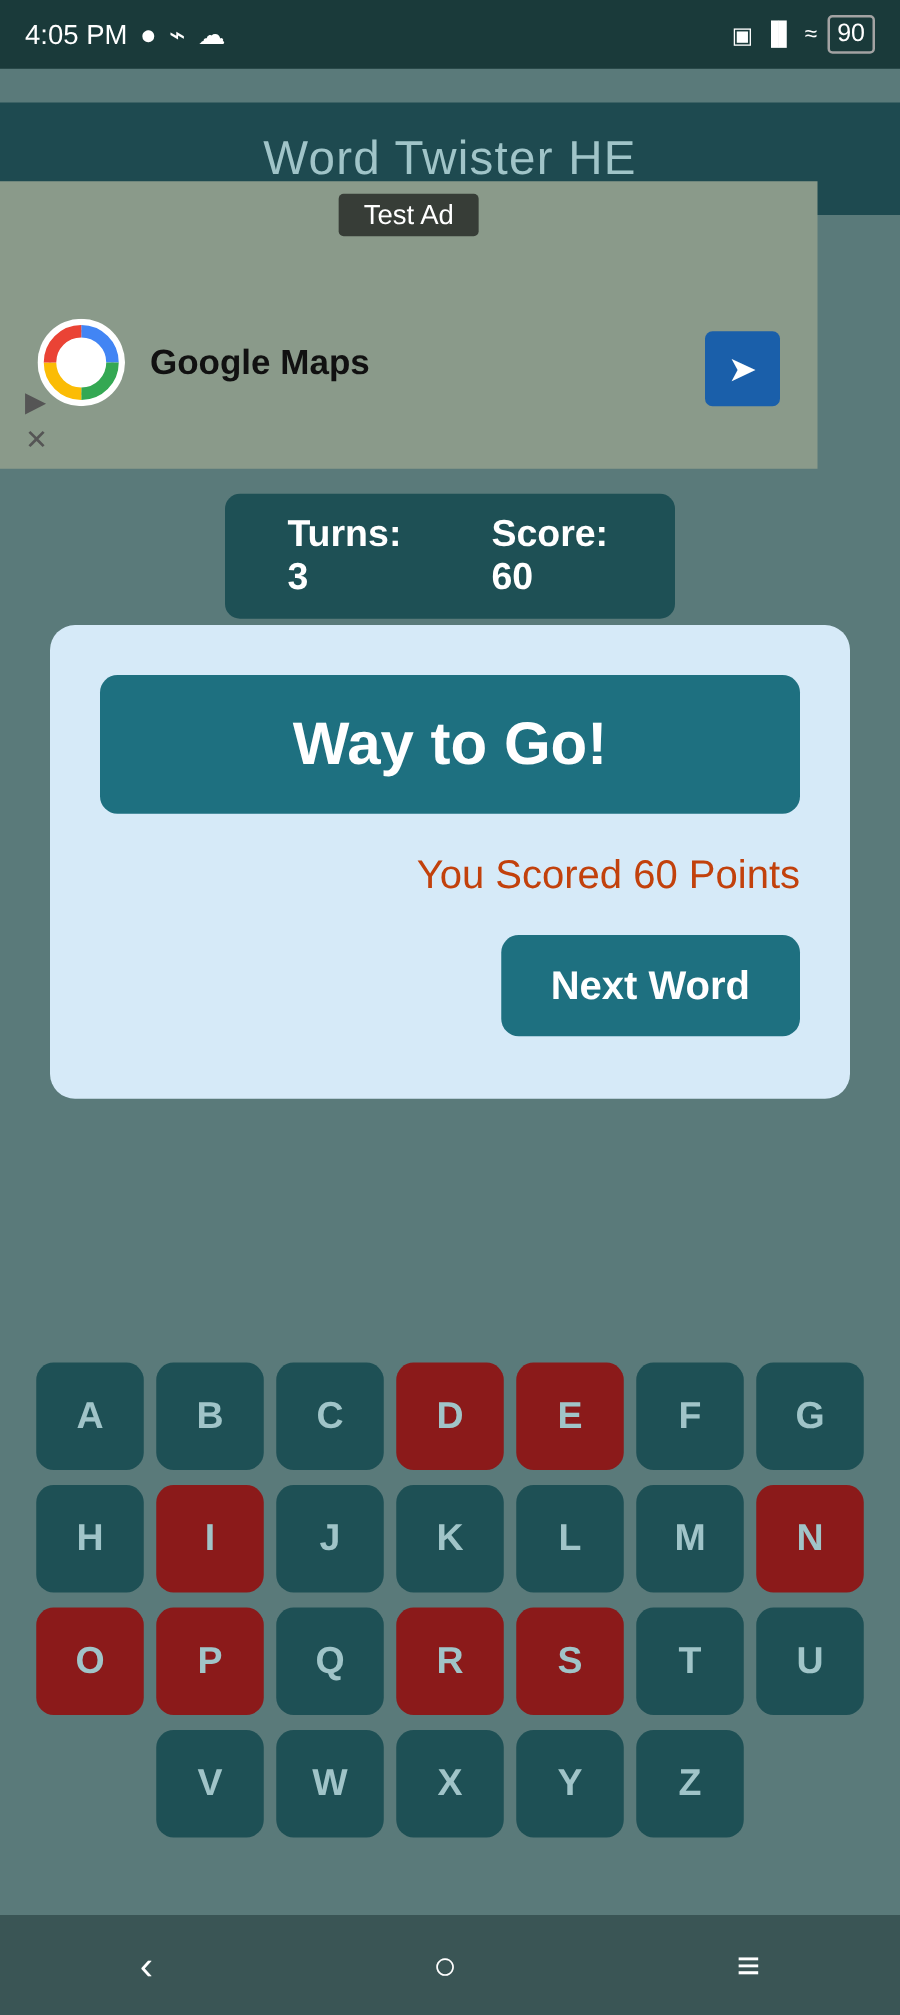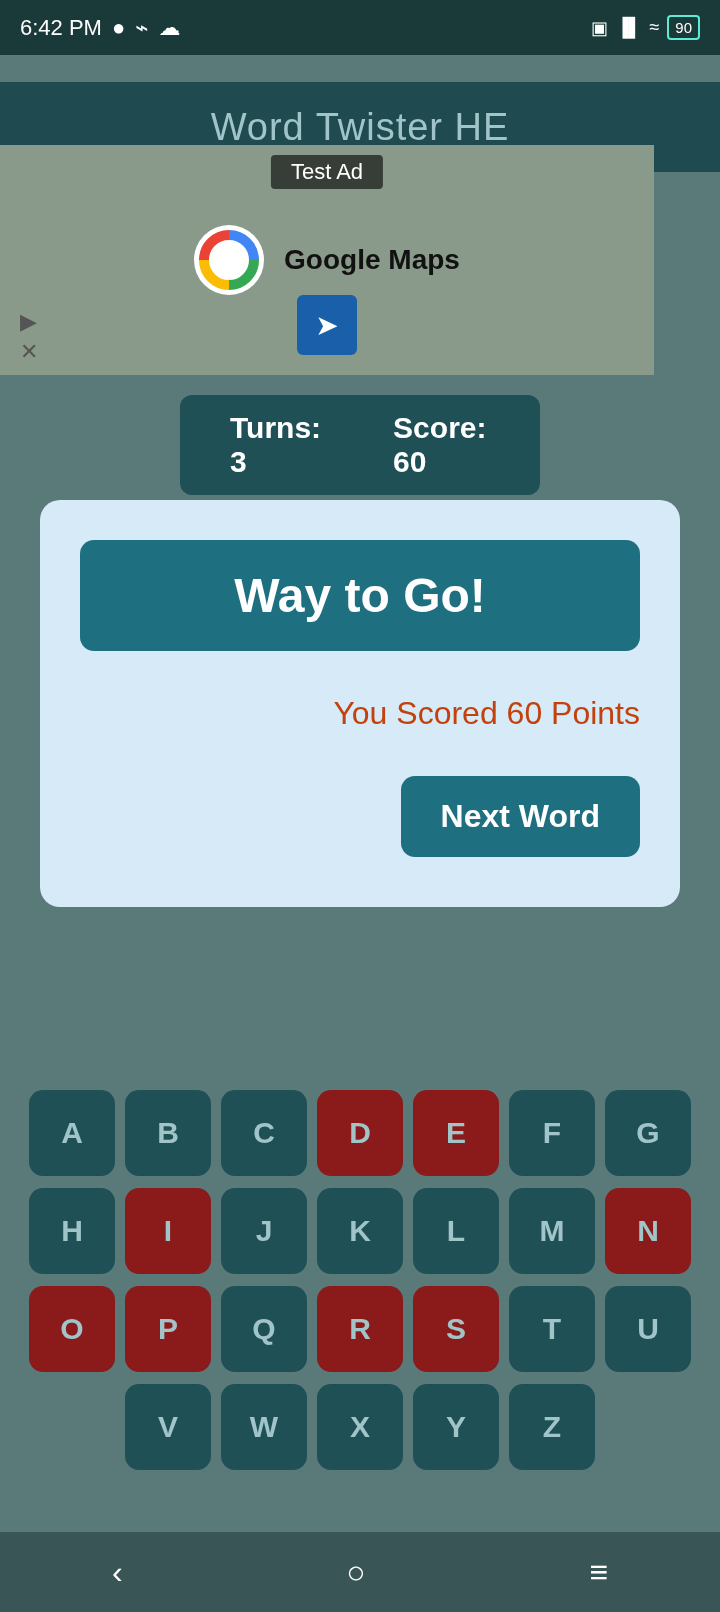--- a/index.html
+++ b/index.html
@@ -37,24 +37,24 @@
       font-weight: 500;
     }
     .status-icons {
       display: flex;
       align-items: center;
       gap: 8px;
       color: white;
       font-size: 18px;
     }
     .battery-box {
-      border: 2px solid #5eead4;
+      border: 2px solid #a3a3a3;
       border-radius: 4px;
       padding: 2px 6px;
-      font-size: 15px;
+      font-size: 20px;
       position: relative;
     }
 
     
     .app-header {
       position: absolute;
       top: 55px;
       left: 0;
       width: 720px;
       height: 90px;
@@ -91,26 +91,25 @@
       transform: translateX(-50%);
       background-color: rgba(0,0,0,0.6);
       color: white;
       padding: 4px 20px;
       font-size: 22px;
       border-radius: 4px;
       z-index: 10;
     }
     .ad-content {
       display: flex;
-      align-items: center;
+      align-items: flex-end;
       justify-content: space-between;
       width: 100%;
       padding: 30px 30px 0 30px;
       margin-top: 30px;
-      flex-direction: column;
     }
     .ad-left {
       display: flex;
       align-items: center;
       gap: 20px;
     }
     .google-logo {
       width: 70px;
       height: 70px;
     }
@@ -172,21 +171,21 @@
       position: absolute;
       top: 500px;
       left: 40px;
       width: 640px;
       background-color: #d6eaf8;
       border-radius: 20px;
       padding: 40px 40px 50px 40px;
       display: flex;
       flex-direction: column;
       align-items: center;
-      gap: 44px;
+      gap: 30px;
       z-index: 50;
     }
     .modal-banner {
       width: 100%;
       background-color: #1e7080;
       border-radius: 14px;
       padding: 28px 20px;
       text-align: center;
     }
     .modal-banner-text {
@@ -265,21 +264,21 @@
       color: white;
       font-size: 32px;
       cursor: pointer;
     }
   </style>
 </head>
 <body>
 
 <div class="status-bar">
   <div class="status-left">
-    <span>6:42 PM</span>
+    <span>4:05 PM</span>
     <span>●</span>
     <span>⌁</span>
     <span>☁</span>
   </div>
   <div class="status-icons">
     <span>▣</span>
     <span>▐▌</span>
     <span>≈</span>
     <span class="battery-box">90</span>
   </div>

